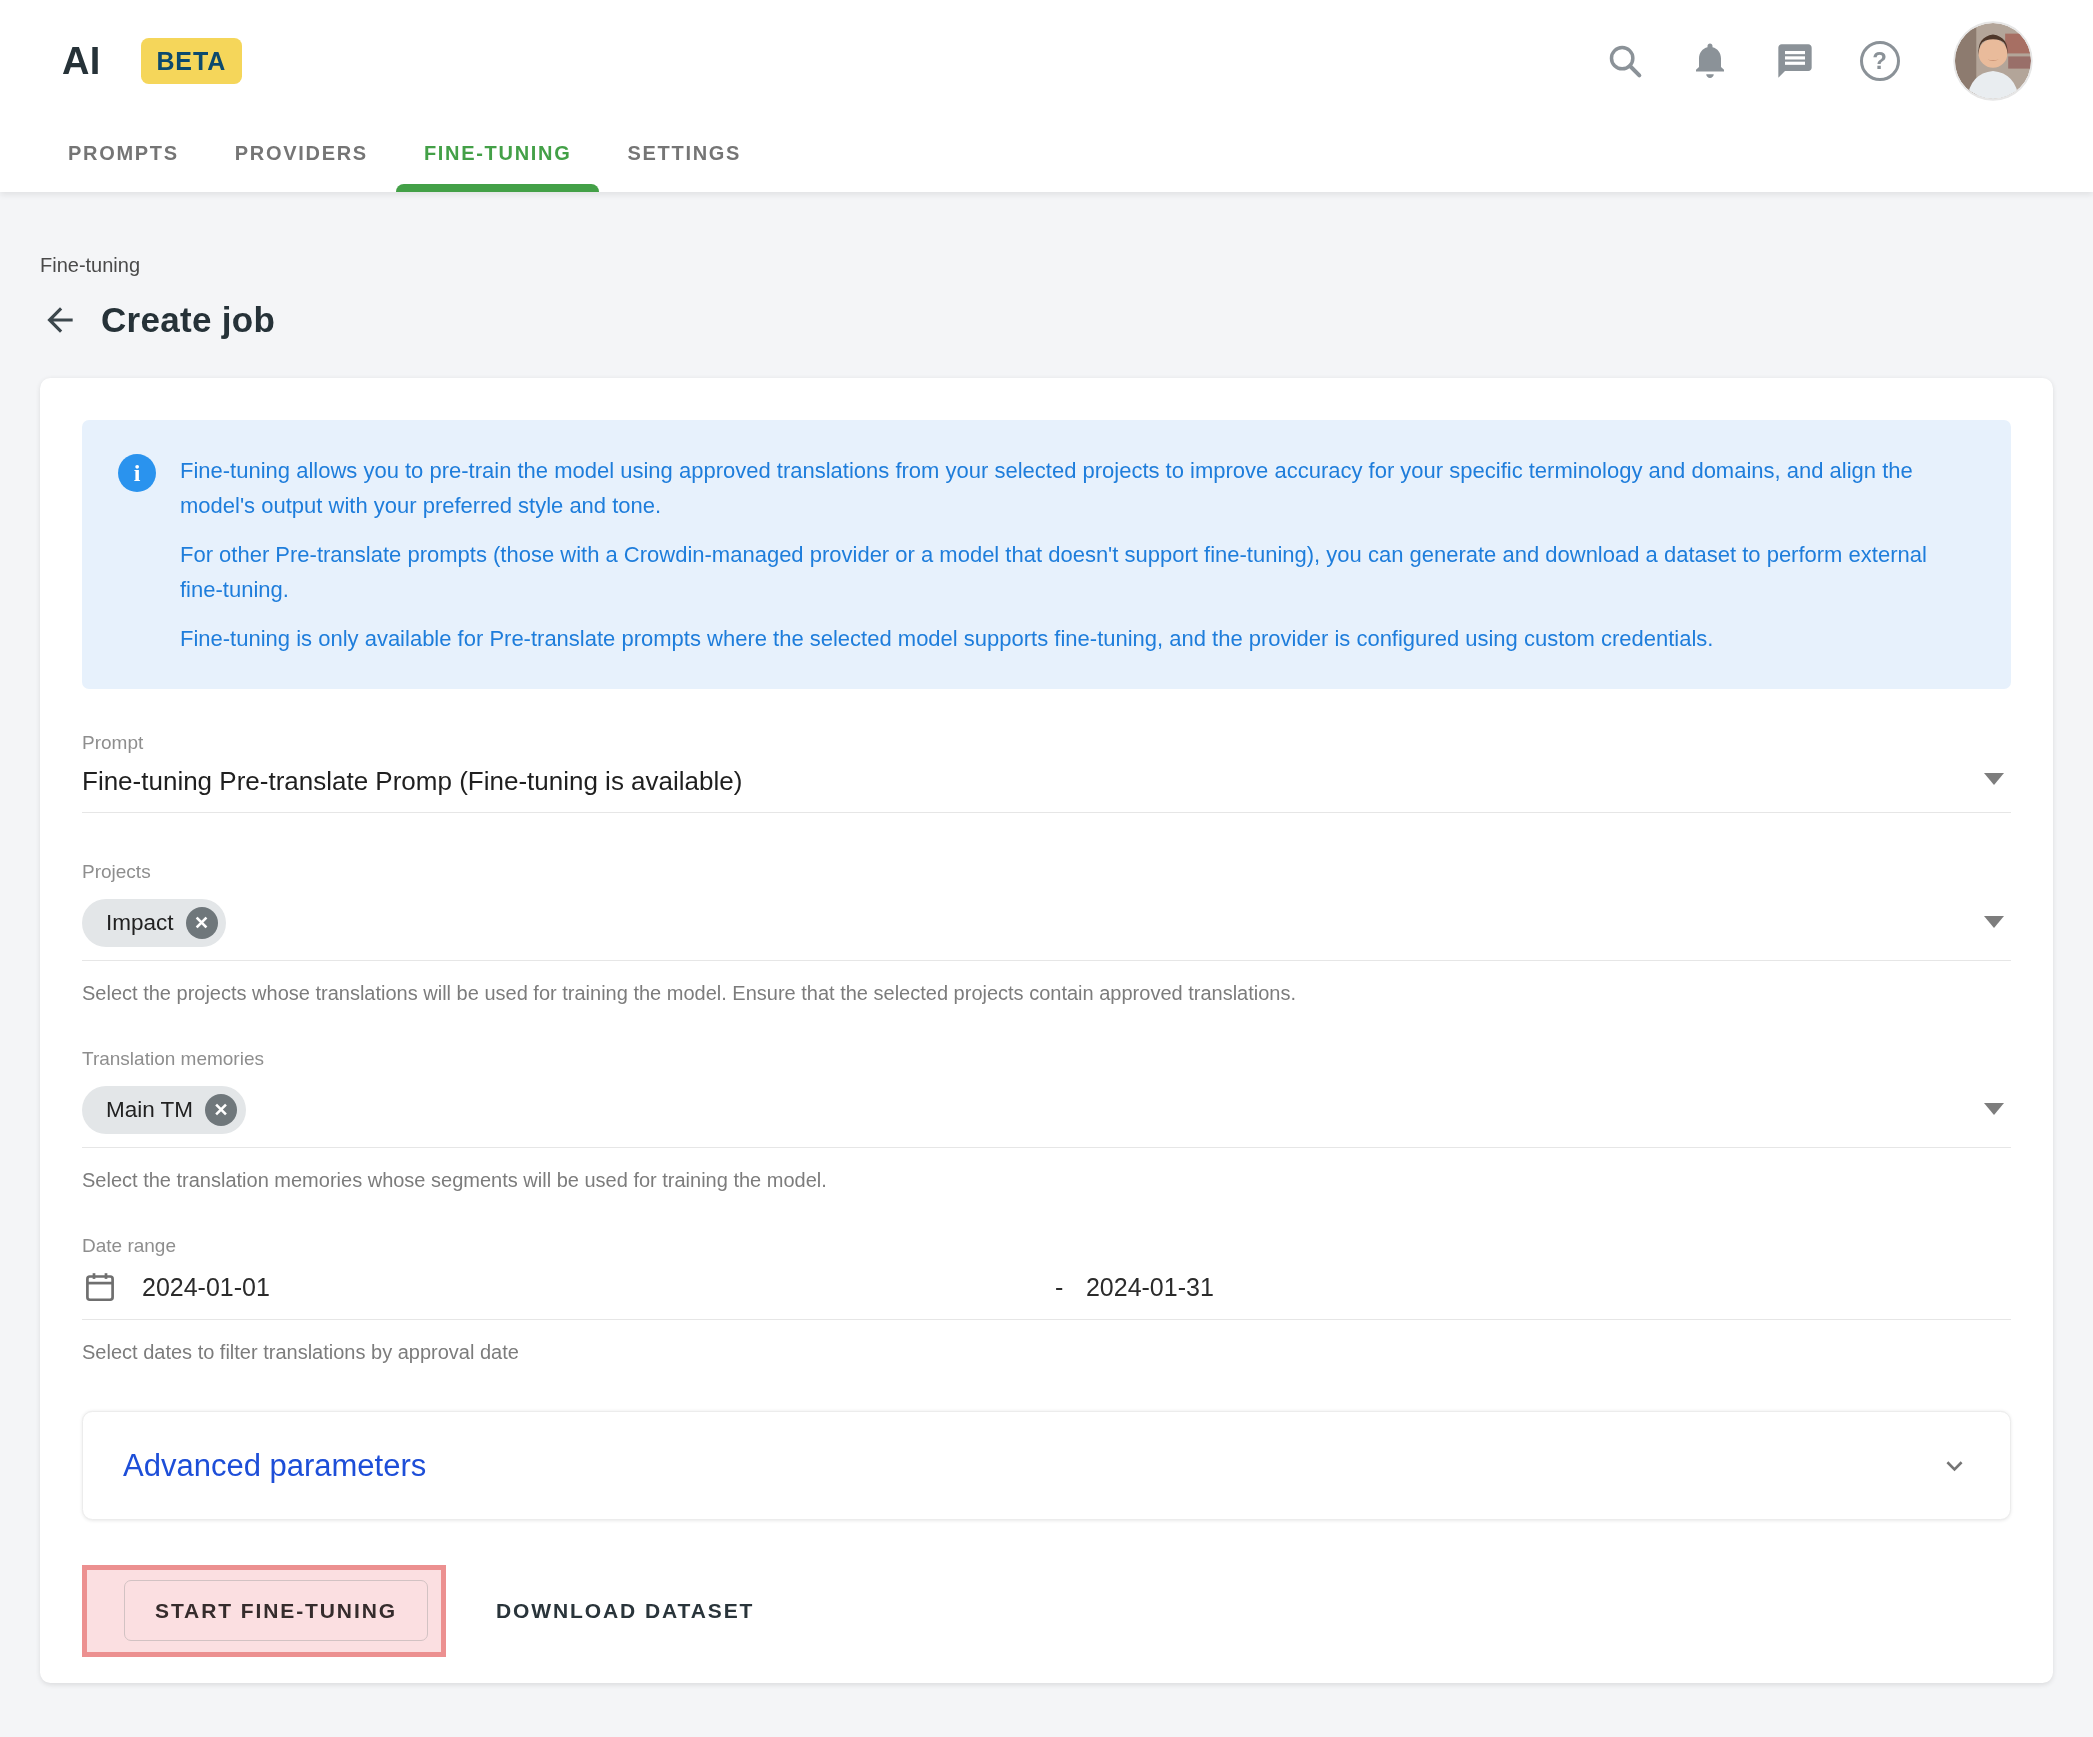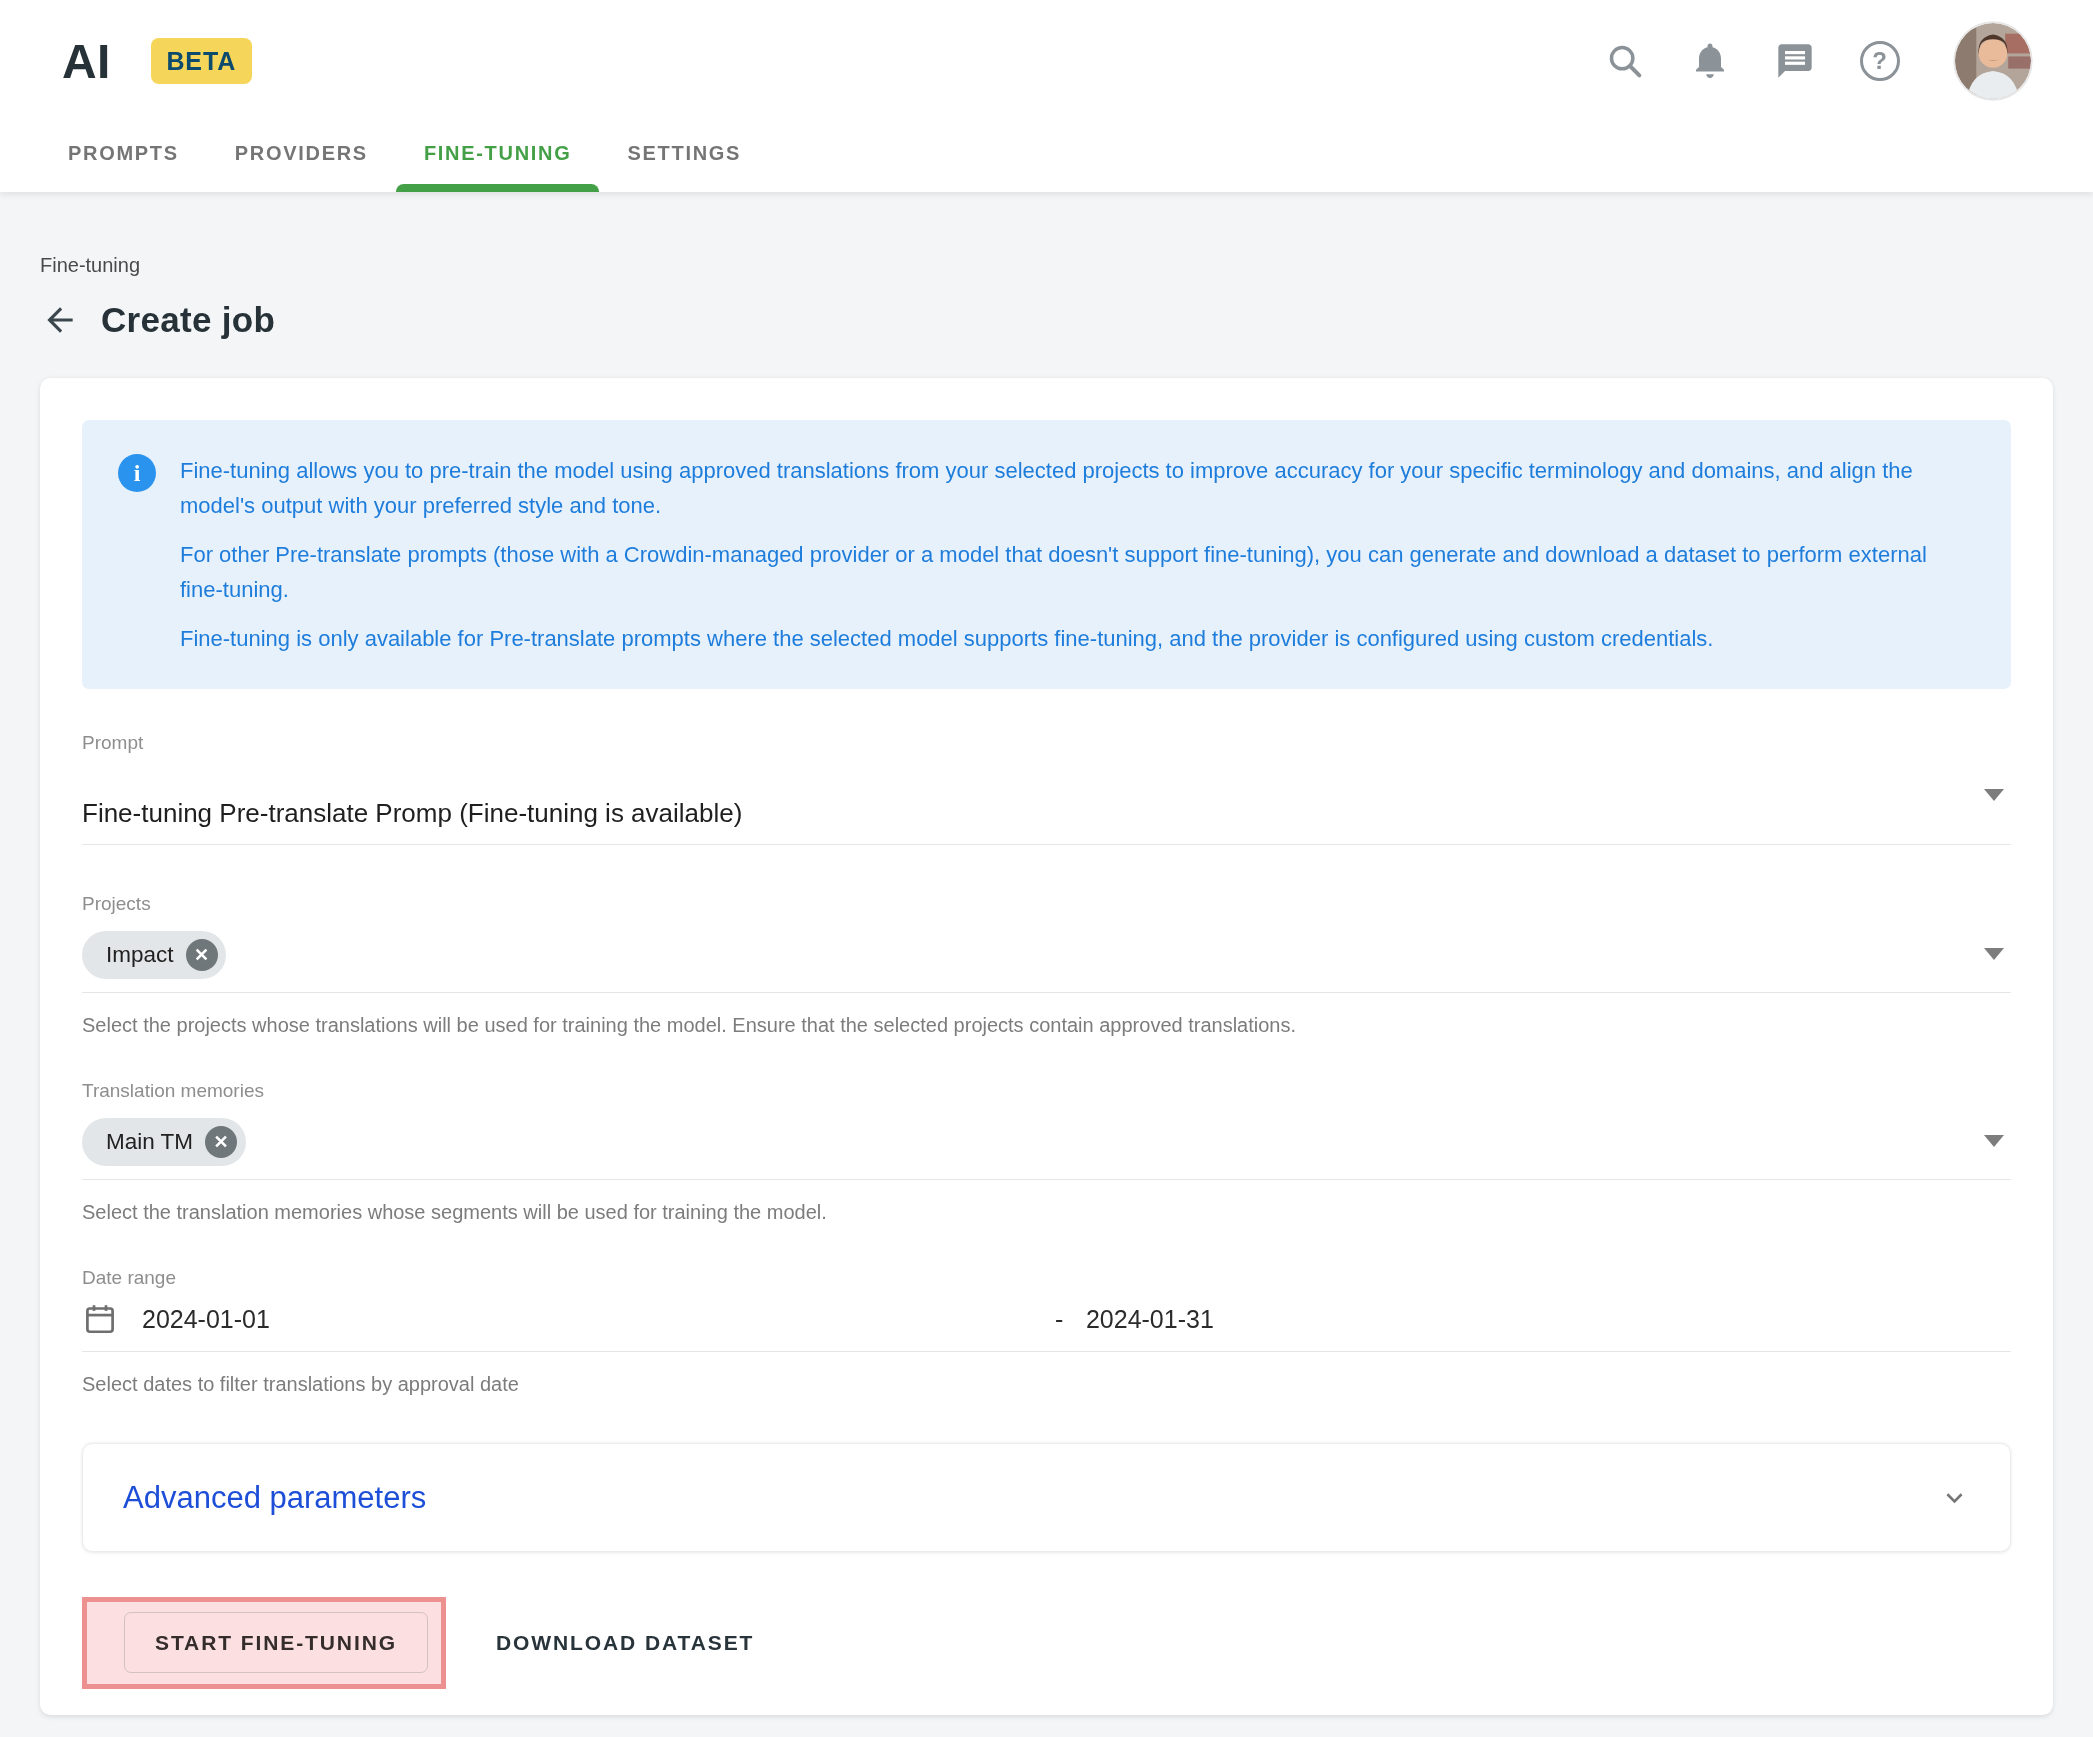--- a/index.html
+++ b/index.html
@@ -19,21 +19,21 @@
     position: relative;
     z-index: 5;
   }
   .header-top {
     height: 114px;
     display: flex;
     align-items: center;
     padding: 8.6px 62px 0 62px;
   }
   .logo {
-    font-size: 48px;
+    font-size: 38px;
     font-weight: 700;
     color: #263238;
     letter-spacing: 0.4px;
   }
   .beta-badge {
     margin-left: 40px;
     background: #f5d65a;
     color: #0c4a6e;
     font-size: 25px;
     font-weight: 700;
@@ -161,21 +161,20 @@
   .select-row {
     display: flex; align-items: center;
     border-bottom: 1.7px solid #e6e6e6;
     padding-bottom: 15.6px;
     cursor: pointer;
   }
   .select-value {
     flex: 1;
     font-size: 26px;
     color: #1f1f1f;
-    margin-top: 32px;
   }
   .dropdown-arrow {
     width: 0; height: 0;
     border-left: 10.4px solid transparent;
     border-right: 10.4px solid transparent;
     border-top: 12px solid #7d7d7d;
     margin: 0 7px 3.5px 14px;
   }
   .chips-row { min-height: 66px; padding-bottom: 8.6px; text-align: center; }
   .chips-wrap { flex: 1; display: flex; gap: 14px; }

